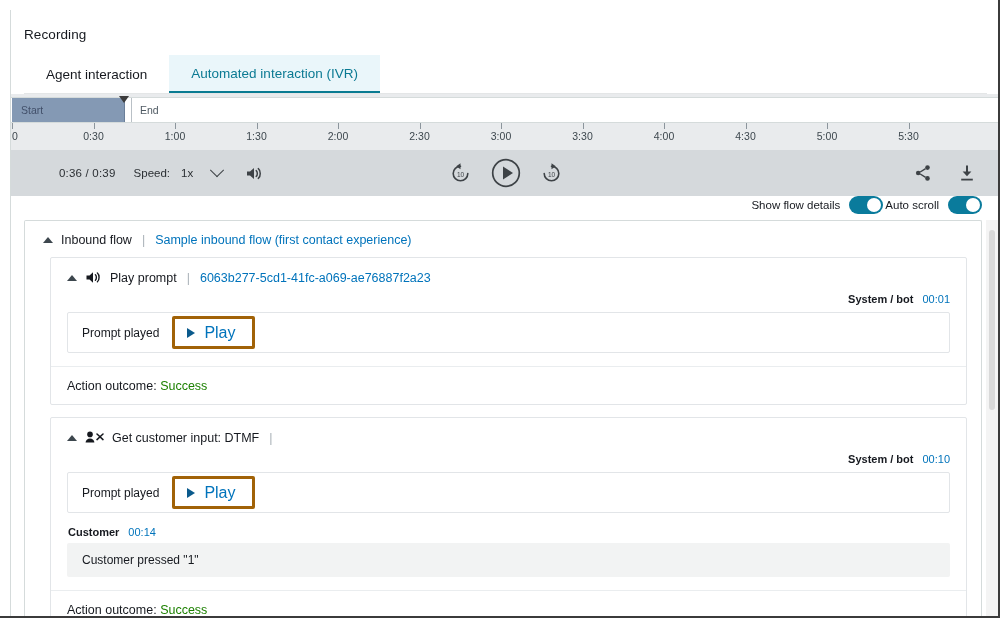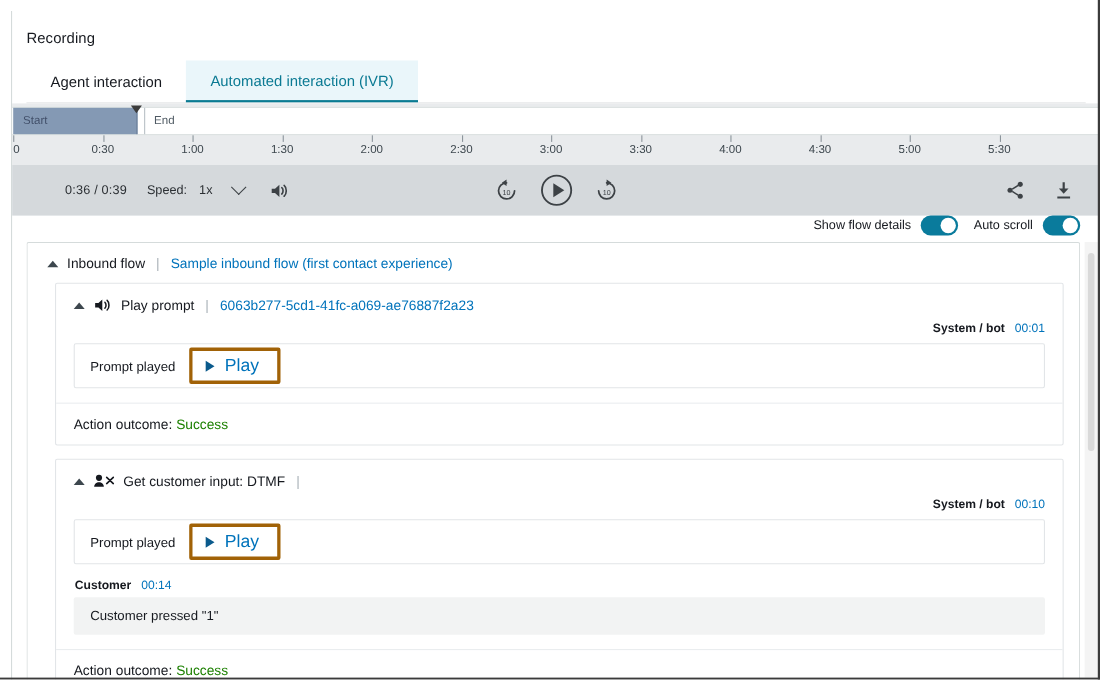--- a/index.html
+++ b/index.html
@@ -242,21 +242,21 @@
   }
   .icon-btn { cursor: pointer; display: flex; align-items: center; }
 
   
   .toggles {
     position: absolute;
     top: 186px;
     right: 18px;
     display: flex;
     align-items: center;
-    gap: 14px;
+    gap: 2px;
     font-size: 11.5px;
     color: #16191f;
   }
   .tg-group { display: flex; align-items: center; gap: 9px; }
   .switch {
     width: 34px;
     height: 18px;
     border-radius: 9px;
     background: #0a7b9c;
     position: relative;

